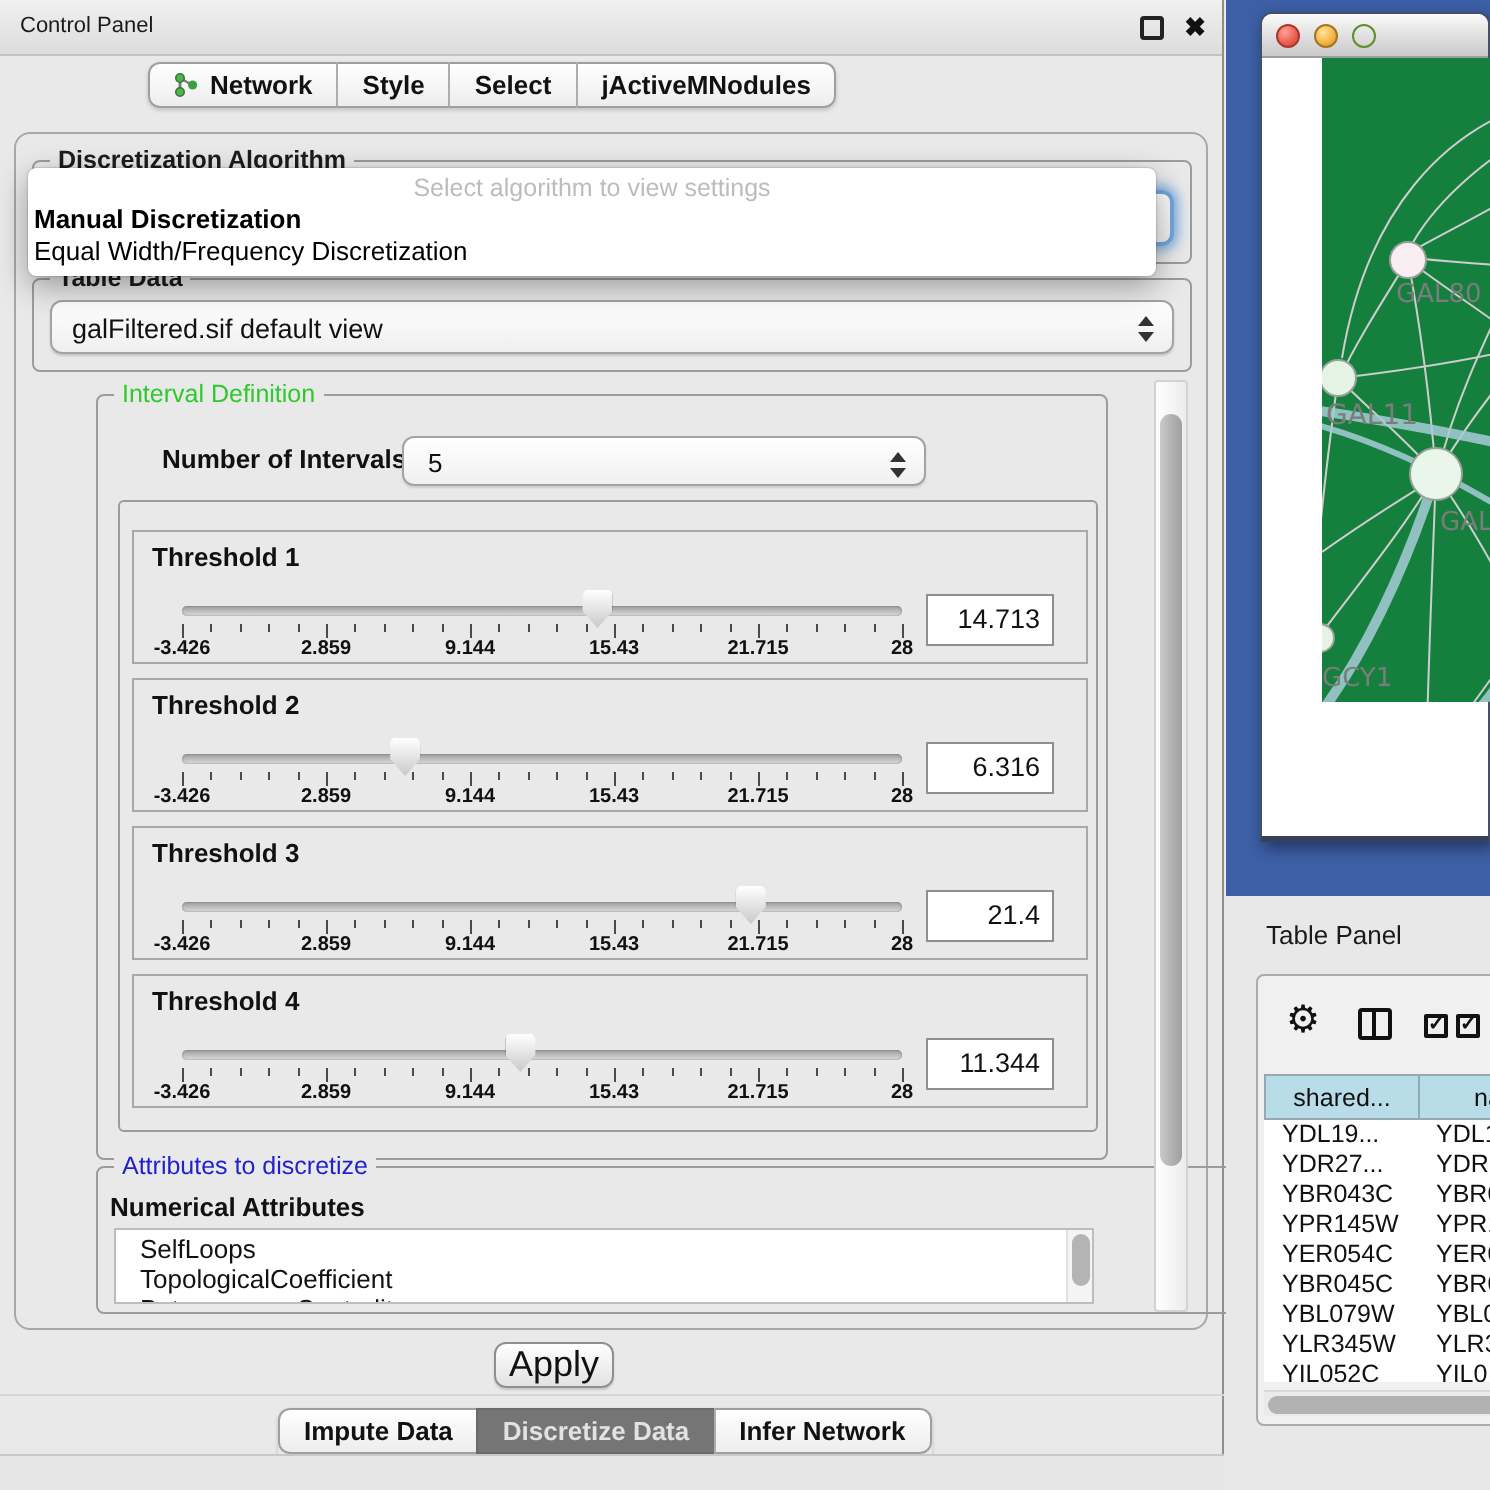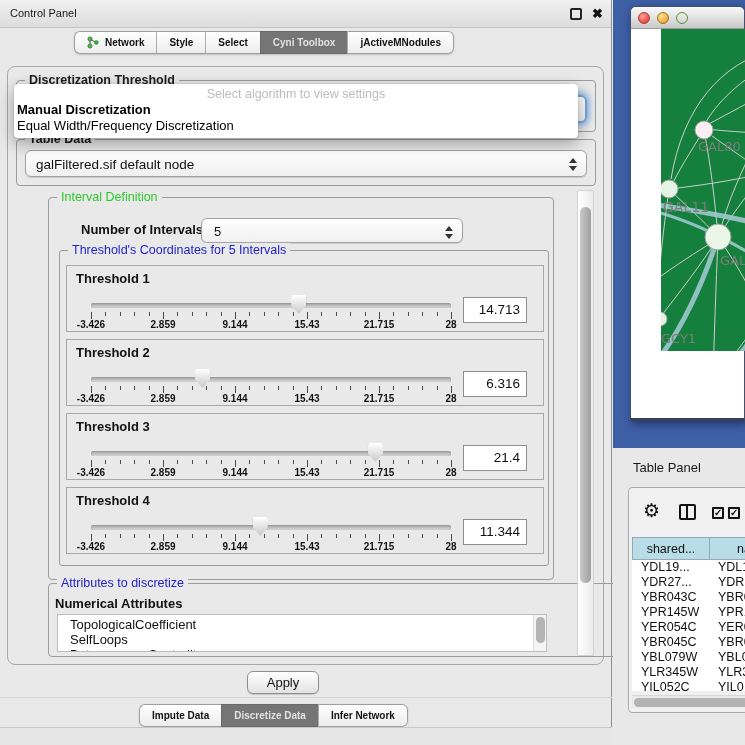--- a/index.html
+++ b/index.html
@@ -13,21 +13,21 @@
   
   .cp { position:absolute; left:0; top:0; width:612px; height:745px; background:#e9e9e9; border-right:1px solid #8f8f8f; }
   .cp-titlebar { position:absolute; left:0; top:0; width:100%; height:28px; background:linear-gradient(#f0f0f0,#dddddd); border-bottom:1px solid #c2c2c2; }
   .cp-title { position:absolute; left:10px; top:7px; font-size:11px; color:#1a1a1a; }
   .float-btn { position:absolute; right:29px; top:8px; width:12px; height:12px; border:2px solid #222; border-radius:2px; }
   .close-btn { position:absolute; right:8px; top:6px; font-size:13px; font-weight:bold; color:#111; }
 
   .cp-tabbar { position:absolute; left:74px; top:31px; height:23px; display:flex; box-shadow:0 1px 2px rgba(0,0,0,.18); border-radius:6px; }
   .seg { display:flex; align-items:center; justify-content:center; padding:0 12px; height:23px;
          background:linear-gradient(#ffffff,#ededed); border-top:1px solid #9f9f9f; border-bottom:1px solid #9f9f9f;
-         font-size:10px; font-weight:bold; color:#111; cursor:default; }
+         font-size:13px; font-weight:bold; color:#111; cursor:default; }
   .seg + .seg { border-left:1px solid #adadad; }
   .seg.first { border-left:1px solid #9f9f9f; border-radius:6px 0 0 6px; }
   .seg.last { border-right:1px solid #9f9f9f; border-radius:0 6px 6px 0; }
   .seg.selected { background:#757575; color:#e2e2e2; border-color:#6a6a6a; }
   .net-icon { width:12px; height:13px; margin-right:6px; }
 
   .outer-box { position:absolute; left:7px; top:66px; width:597px; height:599px; border:1px solid #a8a8a8; border-radius:8px; }
 
   .group { position:absolute; border:1px solid #9c9c9c; border-radius:4px; }
   .gtitle { position:absolute; top:-8px; left:8px; background:#e9e9e9; padding:0 4px; font-size:12.5px; white-space:nowrap; }
@@ -82,22 +82,22 @@
   #attr-items { padding-top:2px; }
   .attr-item { font-size:13px; color:#111; padding-left:12px; line-height:15px; white-space:nowrap; }
   .list-scrollbar { position:absolute; right:0; top:0; width:13px; height:100%; background:#f4f4f4; border-left:1px solid #e0e0e0; }
   .list-thumb { position:absolute; left:2px; top:2px; width:9px; height:26px; background:#b4b4b4; border-radius:5px; }
 
   .main-scrollbar { position:absolute; left:577px; top:190px; width:17px; height:466px;
                     background:linear-gradient(to right,#ffffff,#ececec); border:1px solid #d2d2d2; border-radius:2px; }
   .main-thumb { position:absolute; left:2px; top:16px; width:11px; height:376px;
                 background:linear-gradient(to right,#c9c9c9,#9f9f9f); border-radius:6px; }
 
-  .apply { position:absolute; left:247px; top:671px; width:72px; height:23px; border:1px solid #8f8f8f; border-radius:6px;
-           background:linear-gradient(#ffffff,#e2e2e2); font-size:13px; color:#111; font-family:inherit; box-shadow:0 1px 1px rgba(0,0,0,.15); }
+  .apply { position:absolute; left:247px; top:671px; width:60px; height:23px; border:1px solid #8f8f8f; border-radius:6px;
+           background:linear-gradient(#ffffff,#e2e2e2); font-size:18px; color:#111; font-family:inherit; box-shadow:0 1px 1px rgba(0,0,0,.15); }
 
   .cp-bottombar { position:absolute; left:0; top:697px; width:612px; height:30px; border-top:1px solid #d6d6d6; }
   .bsegs { position:absolute; left:139px; top:6px; display:flex; height:35px; box-shadow:0 1px 2px rgba(0,0,0,.18); border-radius:6px; }
   .cp-footer { position:absolute; left:0; top:727px; width:612px; height:18px; background:#e6e6e6; border-top:1px solid #c8c8c8; }
 
   
   .desktop { position:absolute; left:613px; top:0; width:132px; height:455px; background:var(--desktop-blue,#3d5fa5); }
   .net-window { position:absolute; left:17px; top:6px; width:115px; height:415px; background:#fff;
                 border:1px solid #44506b; border-bottom:3px solid #38415c; border-radius:6px 6px 0 0;
                 box-shadow:2px 3px 8px rgba(0,0,20,.45); }
@@ -155,69 +155,65 @@
           <circle cx="9.3" cy="6.5" r="2.3" fill="#3f9e3f" stroke="#27682 7" stroke-width="0.8"></circle>
         </svg>
         <span>Network</span>
       </div>
       <div class="seg">
           <span>Style</span>
         </div>
       <div class="seg">
           <span>Select</span>
         </div>
-      <div class="seg selected">
-          <span>Cyni Toolbox</span>
-        </div>
       <div class="seg last">
           <span>jActiveMNodules</span>
         </div>
     </div>
 
     <div class="outer-box"></div>
 
     <div class="group g-algo">
-      <span class="gtitle dark">Discretization Threshold</span>
+      <span class="gtitle dark">Discretization Algorithm</span>
       <div class="combo combo-algo">
         <span class="arrows">
             <i class="arr-up"></i>
             <i class="arr-down"></i>
           </span>
       </div>
     </div>
 
     <div class="popup">
       <div class="popup-hint">Select algorithm to view settings</div>
       <div class="popup-item1">Manual Discretization</div>
       <div class="popup-item2">Equal Width/Frequency Discretization</div>
     </div>
 
     <div class="group g-table">
       <span class="gtitle dark">Table Data</span>
       <div class="combo combo-table">
-        <span class="combo-text">galFiltered.sif default node</span>
+        <span class="combo-text">galFiltered.sif default view</span>
         <span class="arrows">
             <i class="arr-up"></i>
             <i class="arr-down"></i>
           </span>
       </div>
     </div>
 
     <div class="group g-interval">
       <span class="gtitle green">Interval Definition</span>
       <span class="noi-label">Number of Intervals</span>
       <div class="spinner">
         <span class="spinner-value">5</span>
         <span class="arrows">
             <i class="arr-up"></i>
             <i class="arr-down"></i>
           </span>
       </div>
       <div class="group g-thresholds">
-        <span class="gtitle blue">Threshold's Coordinates for 5 Intervals</span>
         <div id="thresholds">
             <div class="threshold-box">
               <div class="t-name">Threshold 1</div>
               <div class="t-track"></div>
               <div class="t-thumb" style="left: 224.291px;"></div>
               <div class="t-ticks">
                 <i class="tick major" style="left: 0%;"></i>
                 <i class="tick minor" style="left: 4%;"></i>
                 <i class="tick minor" style="left: 8%;"></i>
                 <i class="tick minor" style="left: 12%;"></i>
@@ -382,22 +378,22 @@
             </div>
           </div>
       </div>
     </div>
 
     <div class="group g-attrs">
       <span class="gtitle blue">Attributes to discretize</span>
       <div class="attrs-sub">Numerical Attributes</div>
       <div class="attr-list">
         <div id="attr-items">
+            <div class="attr-item">SelfLoops</div>
             <div class="attr-item">TopologicalCoefficient</div>
-            <div class="attr-item">SelfLoops</div>
             <div class="attr-item">BetweennessCentrality</div>
           </div>
         <div class="list-scrollbar">
             <div class="list-thumb"></div>
           </div>
       </div>
     </div>
 
     <div class="main-scrollbar">
       <div class="main-thumb"></div>

